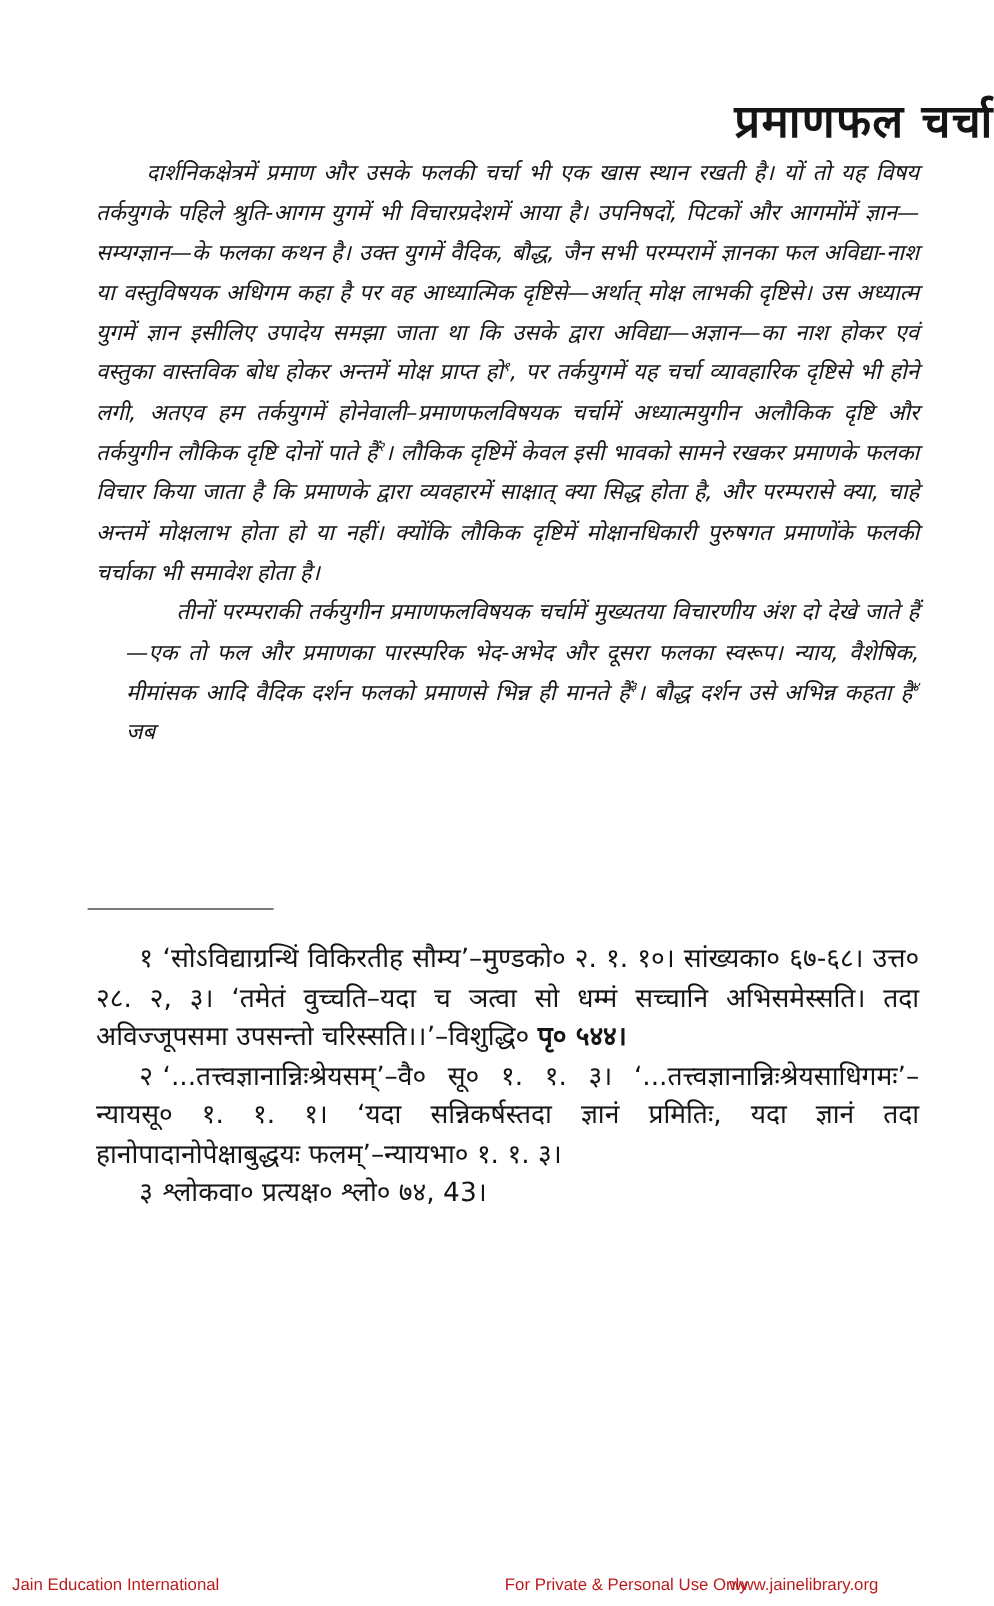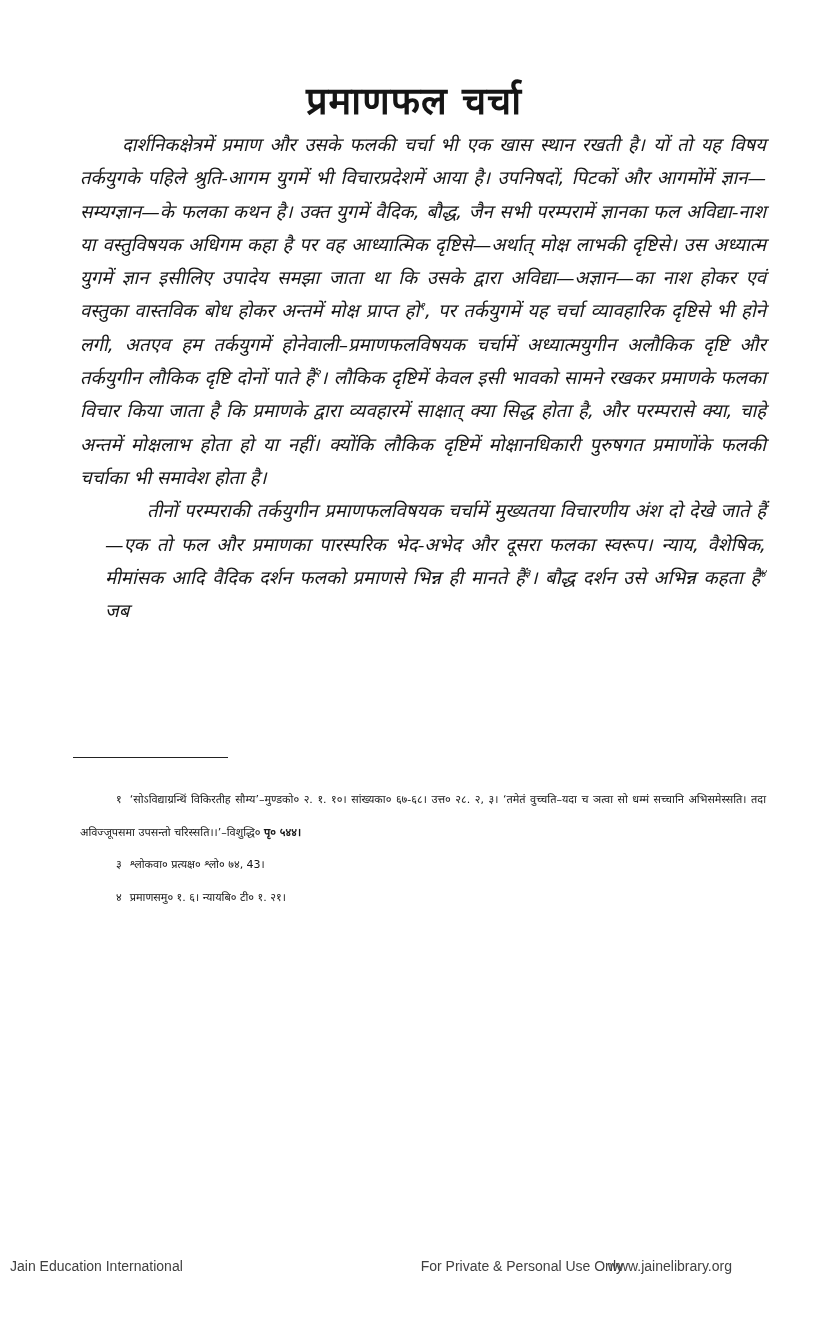--- a/index.html
+++ b/index.html
@@ -13,21 +13,21 @@
       position: relative;
       overflow: hidden;
       color: #151515;
       font-family: "DejaVu Sans", sans-serif;
     }
     .page-title {
       position: absolute;
       top: 48px;
       left: 0;
       width: 828px;
-      text-align: center;
+      text-align: right;
       font-size: 38px;
       font-weight: bold;
       letter-spacing: 1px;
       line-height: 56px;
     }
     .body-text {
       position: absolute;
       top: 128px;
       left: 80px;
       width: 686px;
@@ -54,58 +54,58 @@
       height: 0;
       border-top: 1.5px solid #222;
     }
     .footnotes {
       position: absolute;
       top: 784px;
       left: 80px;
       width: 686px;
     }
     .fn {
-      font-size: 11px;
+      font-size: 22px;
       line-height: 32.5px;
       text-align: justify;
       text-indent: 36px;
       margin: 0;
     }
     .fn-num { margin-right: 8px; }
     .fn-bold { font-weight: bold; }
     .footer {
       position: absolute;
-      top: 1258px;
+      top: 1312px;
       left: 0;
       width: 748px;
       height: 20px;
       font-family: "Liberation Sans", sans-serif;
       font-size: 14px;
-      color: #404040;
+      color: #b91c1c;
     }
     .footer span { position: absolute; top: 0; white-space: nowrap; }
     .footer .f-left { left: 10px; }
     .footer .f-center { left: 205px; width: 418px; text-align: right; }
     .footer .f-right { right: 16px; }
   </style>
 </head>
 <body>
 
 <h1 class="page-title">प्रमाणफल चर्चा</h1>
 
 <div class="body-text">
   <p class="para"><span>दार्शनिकक्षेत्रमें प्रमाण और उसके फलकी चर्चा भी एक खास स्थान रखती है। यों तो यह विषय तर्कयुगके पहिले श्रुति-आगम युगमें भी विचारप्रदेशमें आया है। उपनिषदों, पिटकों और आगमोंमें ज्ञान—सम्यग्ज्ञान—के फलका कथन है। उक्त युगमें वैदिक, बौद्ध, जैन सभी परम्परामें ज्ञानका फल अविद्या-नाश या वस्तुविषयक अधिगम कहा है पर वह आध्यात्मिक दृष्टिसे—अर्थात् मोक्ष लाभकी दृष्टिसे। उस अध्यात्म युगमें ज्ञान इसीलिए उपादेय समझा जाता था कि उसके द्वारा अविद्या—अज्ञान—का नाश होकर एवं वस्तुका वास्तविक बोध होकर अन्तमें मोक्ष प्राप्त हो</span><sup>१</sup><span>, पर तर्कयुगमें यह चर्चा व्यावहारिक दृष्टिसे भी होने लगी, अतएव हम तर्कयुगमें होनेवाली–प्रमाणफलविषयक चर्चामें अध्यात्मयुगीन अलौकिक दृष्टि और तर्कयुगीन लौकिक दृष्टि दोनों पाते हैं</span><sup>२</sup><span>। लौकिक दृष्टिमें केवल इसी भावको सामने रखकर प्रमाणके फलका विचार किया जाता है कि प्रमाणके द्वारा व्यवहारमें साक्षात् क्या सिद्ध होता है, और परम्परासे क्या, चाहे अन्तमें मोक्षलाभ होता हो या नहीं। क्योंकि लौकिक दृष्टिमें मोक्षानधिकारी पुरुषगत प्रमाणोंके फलकी चर्चाका भी समावेश होता है।</span></p>
   <p class="para"><span>तीनों परम्पराकी तर्कयुगीन प्रमाणफलविषयक चर्चामें मुख्यतया विचारणीय अंश दो देखे जाते हैं—एक तो फल और प्रमाणका पारस्परिक भेद-अभेद और दूसरा फलका स्वरूप। न्याय, वैशेषिक, मीमांसक आदि वैदिक दर्शन फलको प्रमाणसे भिन्न ही मानते हैं</span><sup>३</sup><span>। बौद्ध दर्शन उसे अभिन्न कहता है</span><sup>४</sup><span> जब</span></p>
 </div>
 
 <div class="fn-rule"></div>
 
 <div class="footnotes">
   <p class="fn"><span class="fn-num">१</span><span>‘सोऽविद्याग्रन्थिं विकिरतीह सौम्य’–मुण्डको० २. १. १०। सांख्यका० ६७-६८। उत्त० २८. २, ३। ‘तमेतं वुच्चति–यदा च ञत्वा सो धम्मं सच्चानि अभिसमेस्सति। तदा अविज्जूपसमा उपसन्तो चरिस्सति।।’–विशुद्धि०</span> <span class="fn-bold">पृ० ५४४।</span></p>
+  <p class="fn"><span class="fn-num">२</span><span>‘...तत्त्वज्ञानान्निःश्रेयसम्’–वै० सू० १. १. ३। ‘...तत्त्वज्ञानान्निःश्रेयसाधिगमः’–न्यायसू० १. १. १। ‘यदा सन्निकर्षस्तदा ज्ञानं प्रमितिः, यदा ज्ञानं तदा हानोपादानोपेक्षाबुद्धयः फलम्’–न्यायभा० १. १. ३।</span></p>
   <p class="fn"><span class="fn-num">३</span><span>श्लोकवा० प्रत्यक्ष० श्लो० ७४, 43।</span></p>
-  <p class="fn"><span class="fn-num">४</span><span>प्रमाणसमु० १. ६। न्यायबि० टी० १. २१।</span></p>
 </div>
 
 <div class="footer">
   <span class="f-left">Jain Education International</span>
   <span class="f-center">For Private &amp; Personal Use Only</span>
   <span class="f-right">www.jainelibrary.org</span>
 </div>
 
 </body></html>

